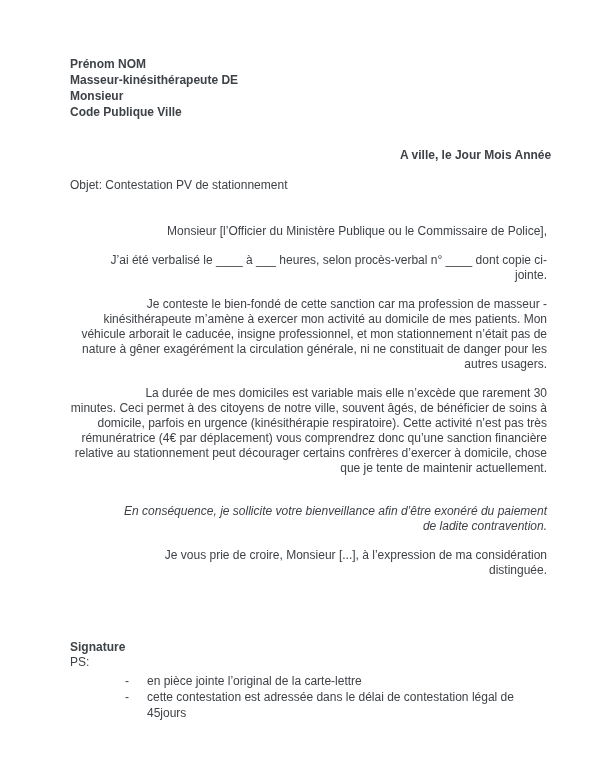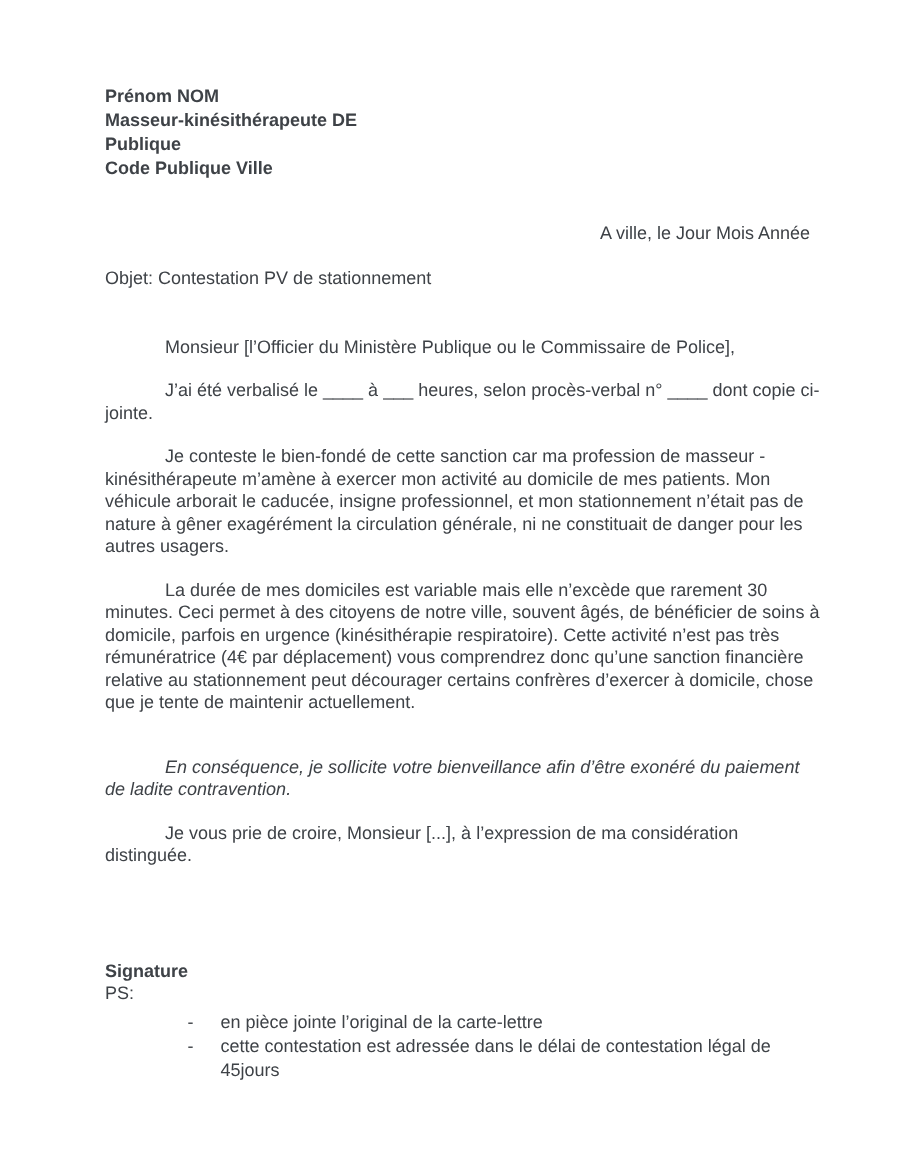--- a/index.html
+++ b/index.html
@@ -19,32 +19,33 @@
     color: #3e4247;
     overflow: hidden;
   }
   .sender {
     font-weight: bold;
     line-height: 16px;
   }
   .date-line {
     margin-top: 28px;
     margin-left: 330px;
-    font-weight: normal;
+    font-weight: bold;
     line-height: 15px;
     white-space: nowrap;
   }
   .subject-line {
     margin-top: 15px;
     line-height: 15px;
   }
   p.body-par {
     margin: 14px 0 0 0;
     text-indent: 40px;
     line-height: 15px;
+    text-align: right;
   }
   p.salutation {
     margin-top: 31px;
   }
   p.par-consequence {
     margin-top: 28px;
     font-style: italic;
   }
   .signature-line {
     margin-top: 62px;
@@ -69,21 +70,21 @@
   }
 </style>
 </head>
 <body>
 
 <div class="page">
 
   <div class="sender">
     <div>Prénom NOM</div>
     <div>Masseur-kinésithérapeute DE</div>
-    <div>Publique</div>
+    <div>Monsieur</div>
     <div>Code Publique Ville</div>
   </div>
 
   <div class="date-line">A ville, le Jour Mois Année</div>
 
   <div class="subject-line">
     <span>Objet:</span>
     <span>Contestation PV de stationnement</span>
   </div>
 

